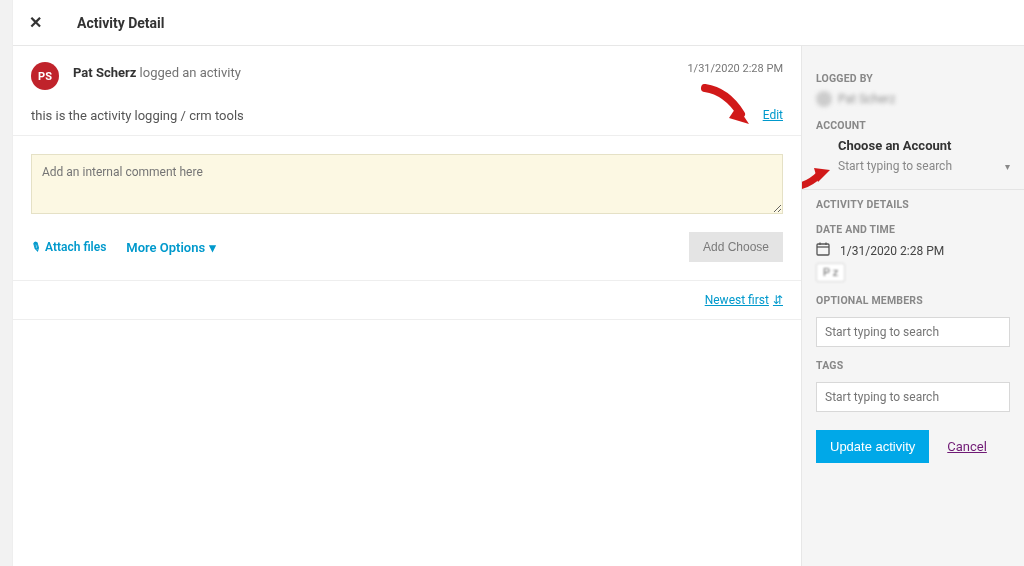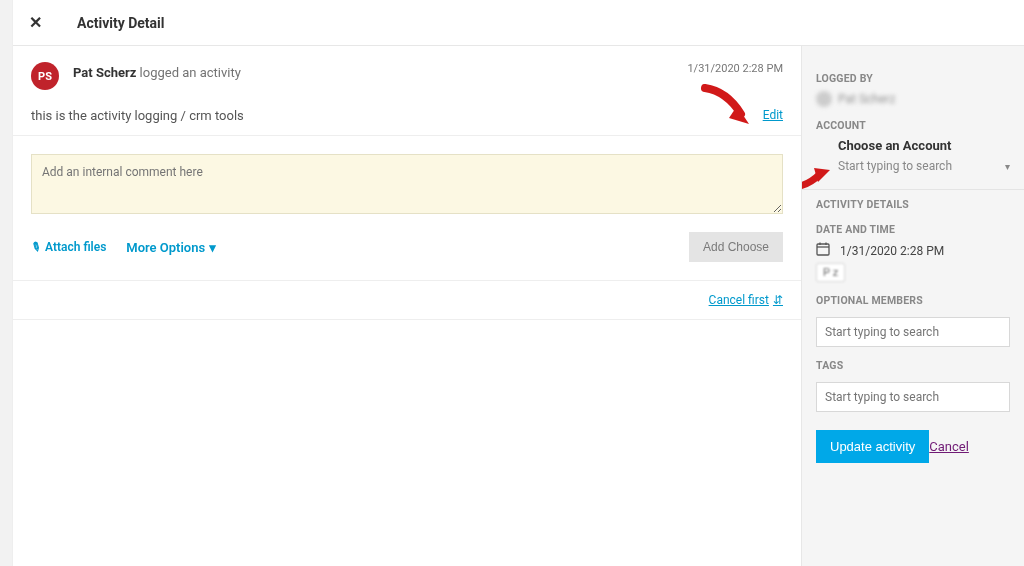--- a/index.html
+++ b/index.html
@@ -234,20 +234,21 @@
     padding:7px 8px;
     font-size:12px;
     color:#888;
     margin-top:4px;
     font-family:inherit;
   }
   .side-actions {
     margin-top:18px;
     display:flex;
     align-items:center;
+    gap:18px;
   }
   .update-btn {
     background:#00a8e8;
     color:#fff;
     border:none;
     padding:9px 14px;
     font-size:13px;
     cursor:pointer;
   }
   .cancel-link {
@@ -307,21 +308,21 @@
             <span>More Options</span>
             <span>▾</span>
           </span>
           <span class="spacer"></span>
           <button class="add-comment-btn">Add Choose</button>
         </div>
       </div>
 
       <div class="sort-row">
         <span class="sort-link">
-          <span>Cancel first</span>
+          <span>Newest first</span>
           <span>⇵</span>
         </span>
       </div>
     </div>
 
     <div class="sidebar">
       <div class="side-label">LOGGED BY</div>
       <div class="logged-by-row">
         <div class="logged-by-av"></div>
         <span>Pat Scherz</span>

